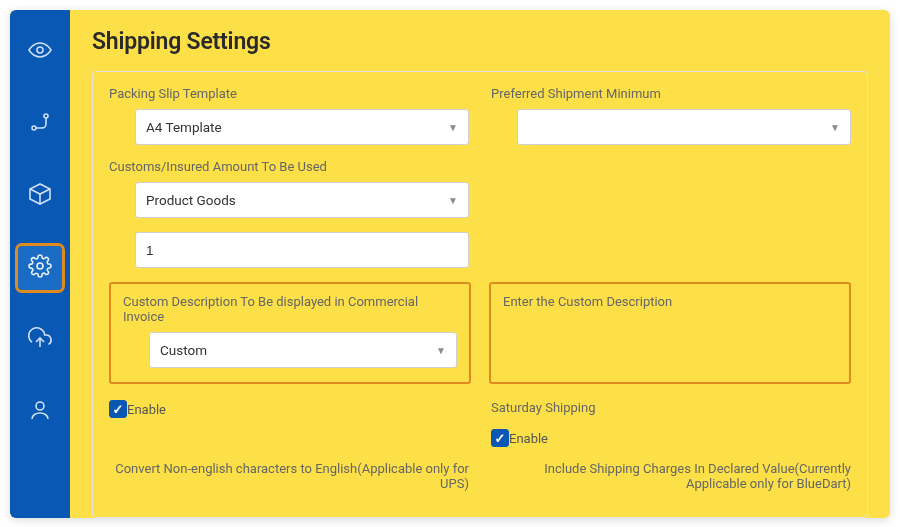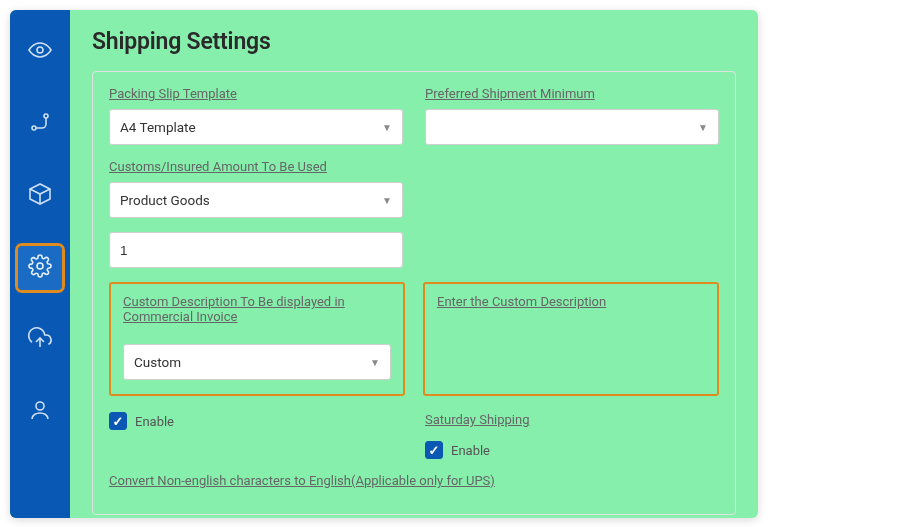--- a/index.html
+++ b/index.html
@@ -6,27 +6,27 @@
   body {
     font-family: -apple-system, BlinkMacSystemFont, "Segoe UI", Roboto, Helvetica, Arial, sans-serif;
     background: #fff;
     width: 900px;
     height: 527px;
     overflow: hidden;
     position: relative;
   }
   .app-frame {
     display: flex;
-    width: 748px;
+    width: 880px;
     height: 508px;
     margin: 10px;
     border-radius: 6px;
     box-shadow: 0 2px 10px rgba(0,0,0,0.15);
     overflow: hidden;
-    background: #86efac;
+    background: #fde047;
   }
   
   .sidebar {
     width: 60px;
     background: #0958b3;
     display: flex;
     flex-direction: column;
     align-items: center;
     padding-top: 20px;
     gap: 28px;
@@ -74,34 +74,34 @@
   .col {
     flex: 1;
     display: flex;
     flex-direction: column;
     gap: 8px;
   }
   .col.half { flex: 0 0 calc(50% - 11px); justify-content: center; }
   .field-label {
     font-size: 13px;
     color: #666;
-    text-decoration: underline;
   }
   .select, .text-input {
     height: 36px;
     border: 1px solid #cfcfcf;
     border-radius: 3px;
     padding: 0 10px;
     font-size: 13.5px;
     color: #333;
     background: #fff;
     display: flex;
     align-items: center;
     justify-content: space-between;
     cursor: pointer;
+    margin-left: 26px;
   }
   .select .caret {
     color: #8a8a8a;
     font-size: 10px;
     margin-left: auto;
   }
   .text-input { cursor: text; }
   .text-input input {
     border: none;
     outline: none;
@@ -114,26 +114,26 @@
     display: flex;
     gap: 18px;
   }
   .highlight-row .hcol {
     flex: 1;
     border: 2.5px solid #e08b1f;
     border-radius: 3px;
     padding: 10px 12px 14px;
     display: flex;
     flex-direction: column;
-    gap: 20px;
+    gap: 8px;
   }
   .checkbox-wrap {
     display: flex;
     align-items: center;
-    gap: 8px;
+    gap: 0;
   }
   .chk {
     width: 18px; height: 18px;
     border: 1.5px solid #b8b8b8;
     border-radius: 3px;
     display: flex;
     align-items: center;
     justify-content: center;
     background: #fff;
     cursor: pointer;
@@ -268,22 +268,26 @@
         </div>
         <div class="col enable-row">
           <div class="field-label">Saturday Shipping</div>
           <div class="checkbox-wrap">
             <span class="chk checked"></span>
             <span class="chk-label">Enable</span>
           </div>
         </div>
       </div>
 
-      <div class="row" style="margin-bottom:0;">
+      <div class="row" style="margin-bottom:0;text-align:right;">
         <div class="col enable-row">
           <div class="field-label">Convert Non-english characters to English(Applicable only for UPS)</div>
+
+        </div>
+        <div class="col enable-row">
+          <div class="field-label">Include Shipping Charges In Declared Value(Currently Applicable only for BlueDart)</div>
 
         </div>
       </div>
 
     </div>
   </div>
 </div>
 
 </body></html>

